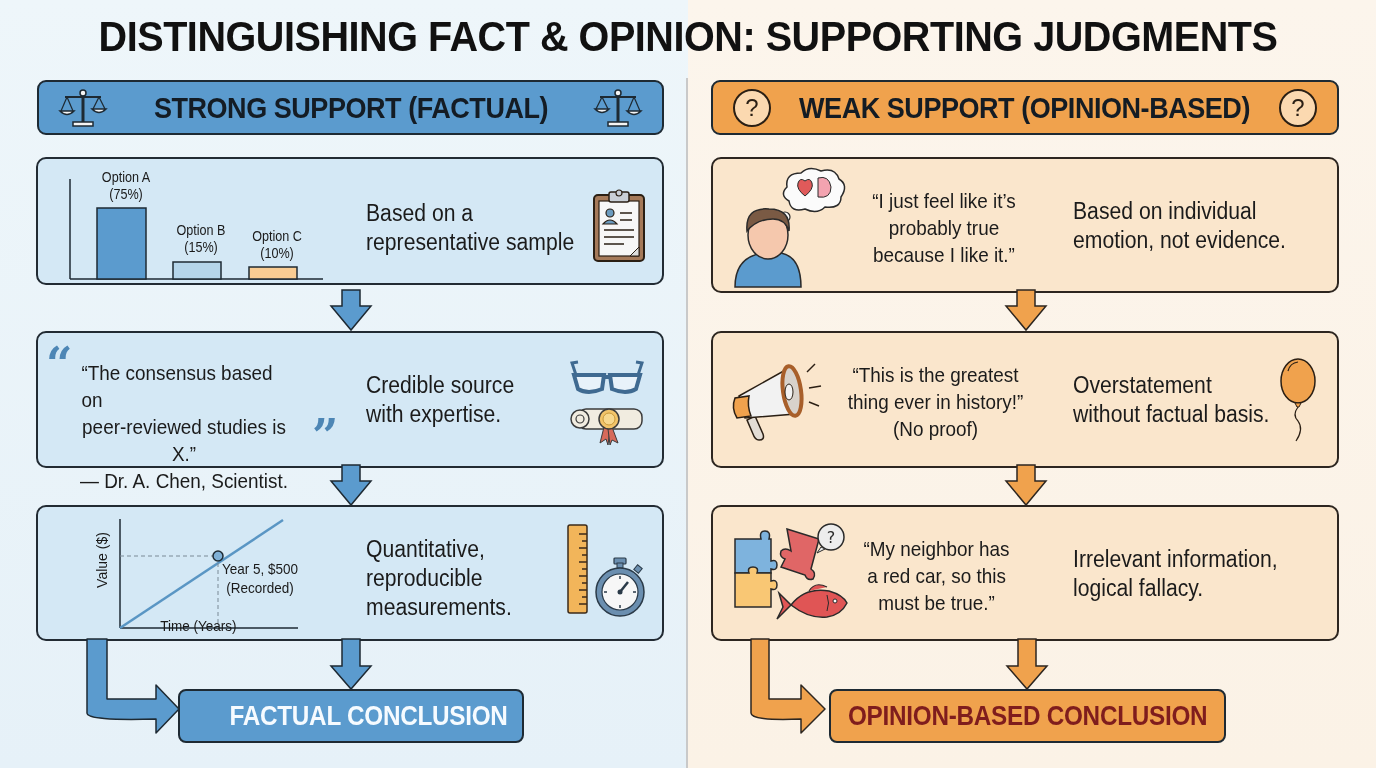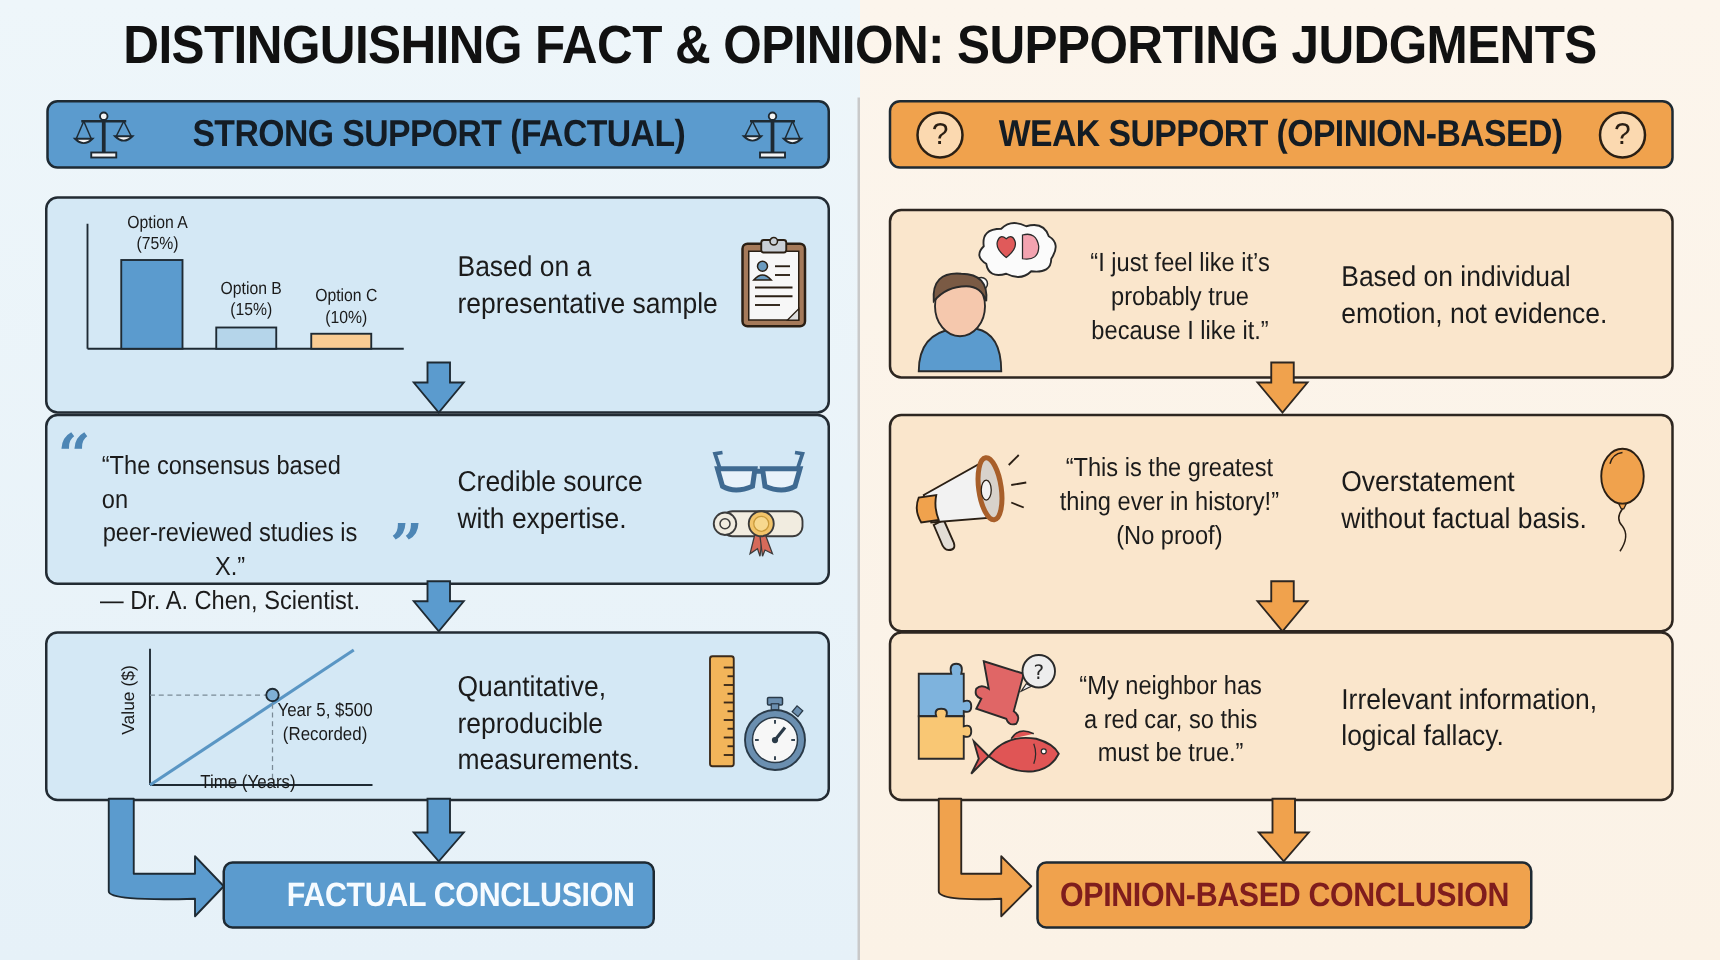--- a/index.html
+++ b/index.html
@@ -90,21 +90,21 @@
     </svg>
   </span>
 </div>
 
 <div class="header-bar right">
   <span class="q-icon">?</span>
   <span class="header-text">WEAK SUPPORT (OPINION-BASED)</span>
   <span class="q-icon">?</span>
 </div>
 
-<div class="card blue" style="top:157px;height:174px;">
+<div class="card blue" style="top:157px;height:128px;">
   <svg width="300" height="130" style="left:30px;top:0;">
     <line x1="2" y1="20" x2="2" y2="120" stroke="#1e2a33" stroke-width="1.5"></line>
     <line x1="2" y1="120" x2="255" y2="120" stroke="#1e2a33" stroke-width="1.5"></line>
     <rect x="29" y="49" width="49" height="71" fill="#5b9bce" stroke="#1e2a33" stroke-width="1.5"></rect>
     <rect x="105" y="103" width="48" height="17" fill="#b5d5ea" stroke="#1e2a33" stroke-width="1.5"></rect>
     <rect x="181" y="108" width="48" height="12" fill="#f9cc93" stroke="#1e2a33" stroke-width="1.5"></rect>
   </svg>
   <div style="position:absolute;left:48px;top:10px;width:80px;text-align:center;font-size:14px;line-height:17px;transform:scaleX(0.9);">
     <div>Option A</div>
     <div>(75%)</div>
@@ -228,21 +228,21 @@
 <svg width="100" height="100" style="left:84px;top:639px;">
   <path d="M3 0 L23 0 L23 60 L72 60 L72 46 L95 70 L72 94 L72 80 Q3 82 3 74 Z" fill="#5b9bce" stroke="#1e2a33" stroke-width="1.5" stroke-linejoin="round"></path>
 </svg>
 <svg class="arrow-down" width="42" height="52" style="left:330px;top:639px;">
   <path d="M12 0 L30 0 L30 27 L41 27 L21 50 L1 27 L12 27 Z" fill="#5b9bce" stroke="#1e2a33" stroke-width="1.5"></path>
 </svg>
 <div class="conclusion blue">
   <span>FACTUAL CONCLUSION</span>
 </div>
 
-<div class="card orange" style="top:167px;height:136px;">
+<div class="card orange" style="top:157px;height:136px;">
   <svg width="140" height="120" style="left:12px;top:6px;">
     <path d="M62 22 Q60 8 76 8 Q84 0 96 6 Q110 2 114 14 Q124 20 116 32 Q116 44 100 42 Q92 50 80 44 Q66 48 64 36 Q54 30 62 22 Z" fill="#fbfbfb" stroke="#2a2a2a" stroke-width="1.5"></path>
     <path d="M80 16 Q75 12 73 18 Q71 24 80 31 Q89 24 87 18 Q85 12 80 16 Z" fill="#e05a5a" stroke="#2a2a2a" stroke-width="1"></path>
     <path d="M93 13 Q104 10 106 22 Q106 34 93 32 Z" fill="#f3a3b0" stroke="#2a2a2a" stroke-width="1"></path>
     <circle cx="60" cy="52" r="5" fill="#fbfbfb" stroke="#2a2a2a" stroke-width="1.2"></circle>
     <circle cx="52" cy="61" r="3" fill="#fbfbfb" stroke="#2a2a2a" stroke-width="1.2"></circle>
     <path d="M10 122 Q10 92 38 88 L56 88 Q76 92 76 122 Z" fill="#5b9bce" stroke="#2a2a2a" stroke-width="1.5"></path>
     <ellipse cx="43" cy="70" rx="20" ry="24" fill="#f5c8ad" stroke="#2a2a2a" stroke-width="1.5"></ellipse>
     <path d="M22 66 Q20 42 44 44 Q66 44 64 66 Q60 54 48 54 Q32 54 22 66 Z" fill="#7a5a44" stroke="#2a2a2a" stroke-width="1.5"></path>
   </svg>
@@ -254,21 +254,21 @@
   <div class="card-text" style="left:360px;top:38px;width:260px;transform:scaleX(0.92);">
     <div>Based on individual</div>
     <div>emotion, not evidence.</div>
   </div>
 </div>
 
 <svg class="arrow-down" width="42" height="42" style="left:1005px;top:290px;">
   <path d="M12 0 L30 0 L30 16 L41 16 L21 40 L1 16 L12 16 Z" fill="#f0a24d" stroke="#2d2620" stroke-width="1.5"></path>
 </svg>
 
-<div class="card orange" style="top:331px;height:175px;">
+<div class="card orange" style="top:331px;height:137px;">
   <svg width="100" height="90" style="left:16px;top:25px;">
     <path d="M26 58 L34 76 Q36 82 30 82 Q26 82 24 76 L18 62 Z" fill="#e3ddd5" stroke="#2a1f14" stroke-width="1.5"></path>
     <path d="M10 38 L60 10 L66 56 L16 60 Z" fill="#f2f2f2" stroke="#2a1f14" stroke-width="1.5"></path>
     <path d="M6 40 Q2 50 8 60 L22 58 Q18 48 20 38 Z" fill="#f0a24d" stroke="#2a1f14" stroke-width="1.5"></path>
     <ellipse cx="63" cy="33" rx="9" ry="25" transform="rotate(-8 63 33)" fill="#d8d2cb" stroke="#a85f2a" stroke-width="4"></ellipse>
     <ellipse cx="60" cy="34" rx="4" ry="8" fill="#f2f2f2" stroke="#2a1f14" stroke-width="1"></ellipse>
     <line x1="78" y1="14" x2="86" y2="6" stroke="#2a1f14" stroke-width="1.5"></line>
     <line x1="80" y1="30" x2="92" y2="28" stroke="#2a1f14" stroke-width="1.5"></line>
     <line x1="80" y1="44" x2="90" y2="48" stroke="#2a1f14" stroke-width="1.5"></line>
   </svg>

